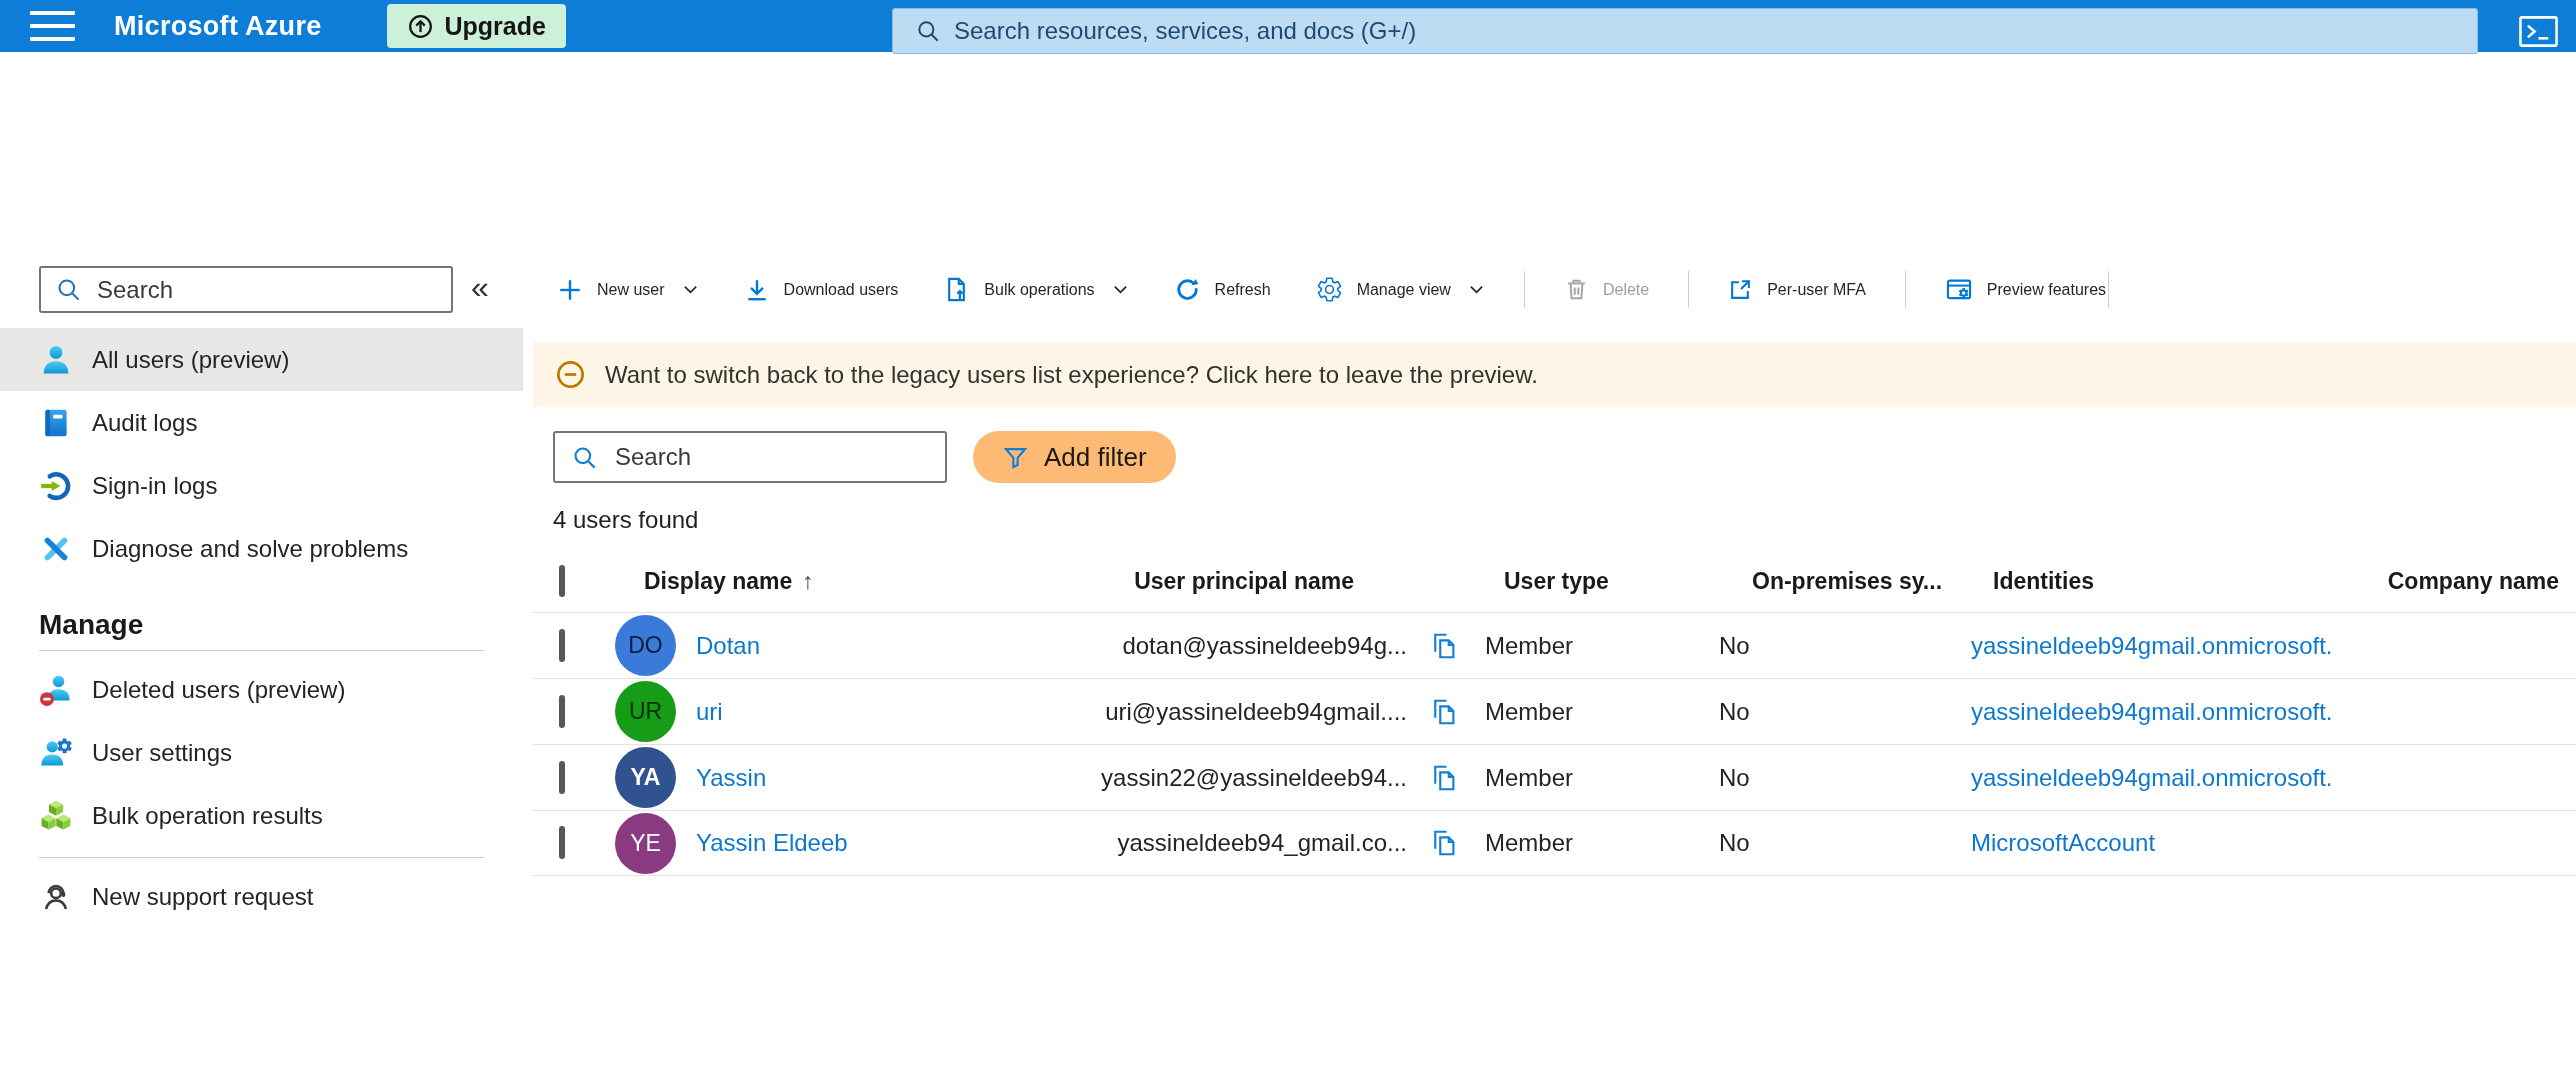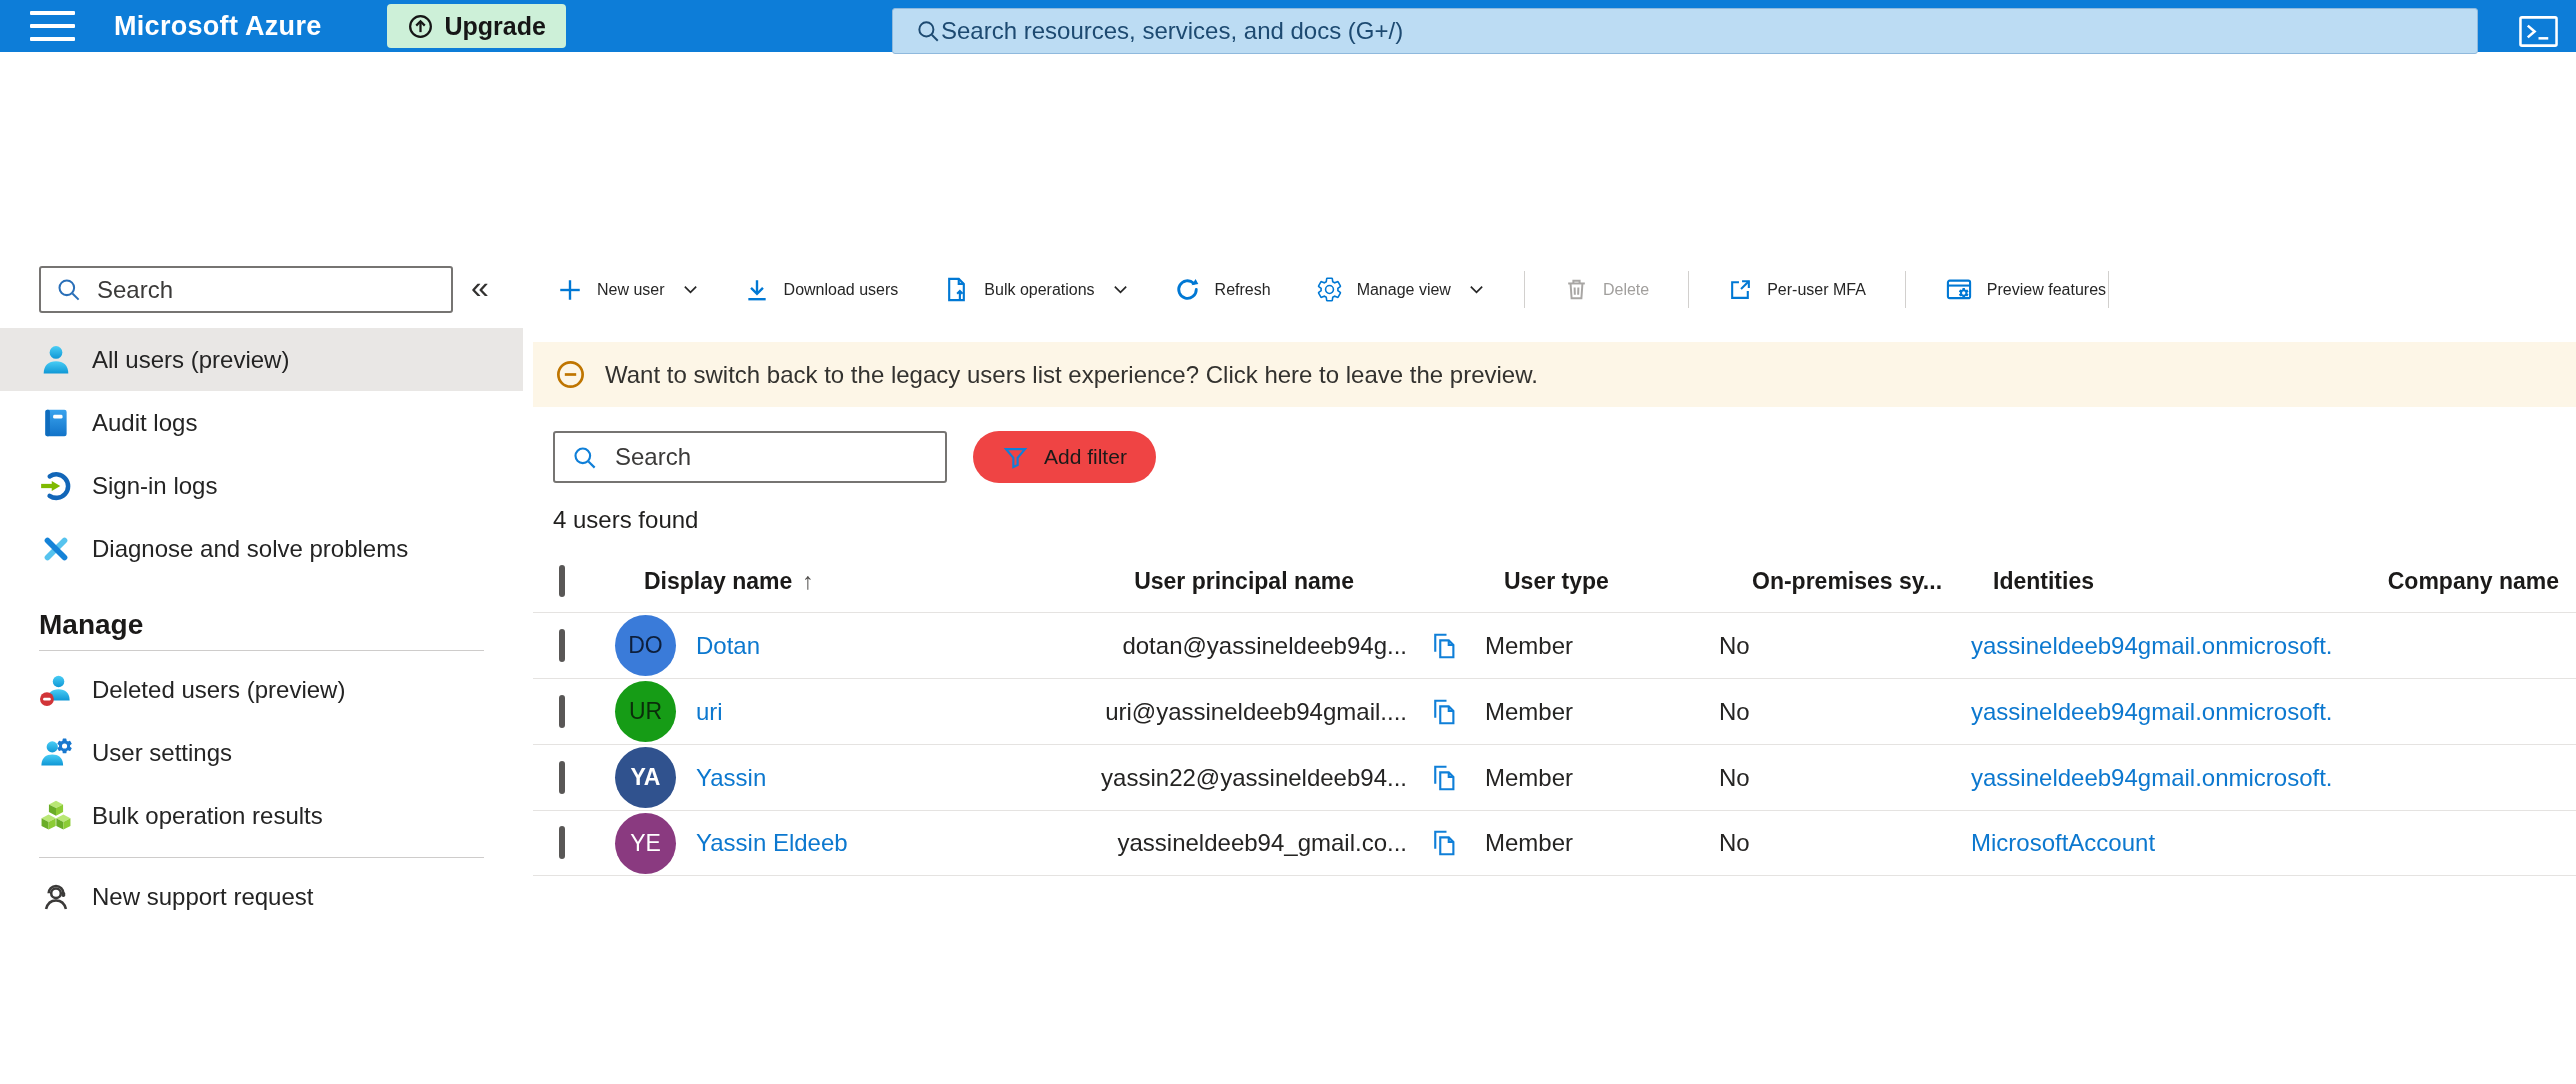--- a/index.html
+++ b/index.html
@@ -9,21 +9,21 @@
   button{font-family:inherit;cursor:pointer}
   a{text-decoration:none;cursor:pointer}
   input{font-family:inherit}
 
   
   .topbar{position:absolute;top:0;left:0;width:100%;height:52px;background:#0d7dd8;display:flex;align-items:center;z-index:5}
   .hamburger{margin-left:30px;width:45px;height:30px;display:flex;flex-direction:column;justify-content:space-between;background:none;border:none}
   .hamburger span{display:block;height:4px;background:#fff;border-radius:1px}
   .brand{margin-left:39px;font-size:27px;font-weight:700;color:#fff;letter-spacing:0.3px;white-space:nowrap}
   .upgrade{margin-left:65px;height:44px;padding:0 20px;background:#cdf0d8;border:none;border-radius:4px;display:flex;align-items:center;gap:11px;font-size:25px;font-weight:700;color:#161616;white-space:nowrap}
-  .gsearch{position:absolute;left:892px;top:8px;width:1586px;height:46px;background:#bcdcf3;border:1px solid #8fb9dd;border-radius:3px;display:flex;align-items:center;padding-left:22px;color:#1d4a71}
+  .gsearch{position:absolute;left:892px;top:8px;width:1586px;height:46px;background:#bcdcf3;border:1px solid #8fb9dd;border-radius:3px;display:flex;align-items:center;padding-left:22px;gap:13px;color:#1d4a71}
   .gsearch input{background:transparent;border:none;outline:none;font-size:24px;color:#1d4a71;width:1430px}
   .gsearch input::placeholder{color:#1d4a71;opacity:1}
   .cloudshell{position:absolute;left:2519px;top:15px;width:39px;height:33px;background:none;border:none}
 
   
   .breadcrumb{position:absolute;top:91px;left:37px;display:flex;align-items:center;gap:16px;font-size:24px}
   .breadcrumb a{color:#0067b8}
   .title-icon{position:absolute;top:144px;left:36px;width:59px;height:63px}
   .page-title{position:absolute;top:142px;left:110px;font-size:42px;font-weight:700;color:#161616;letter-spacing:0.2px}
   .ellipsis-btn{position:absolute;top:148px;left:279px;background:none;border:none;font-size:26px;color:#3c3b39;letter-spacing:3px}
@@ -50,21 +50,21 @@
   .tb-sep{width:1px;height:37px;background:#d2d0ce;margin:0 39px 0 -6px}
   .tb-sep.last{margin:0 0 0 -14px}
 
   .banner{position:absolute;top:280px;left:0;right:0;height:65px;background:#fdf6e7;display:flex;align-items:center;gap:19px;padding-left:22px}
   .banner-text{font-size:24px;color:#33322f}
 
   .filter-row{position:absolute;top:369px;left:20px;display:flex;align-items:center;gap:26px}
   .table-search{width:394px;height:52px;border:2px solid #767472;border-radius:3px;display:flex;align-items:center;gap:17px;padding-left:16px;background:#fff}
   .table-search input{border:none;outline:none;font-size:24px;color:#3b3a39;width:296px;background:transparent}
   .table-search input::placeholder{color:#3b3a39;opacity:1}
-  .add-filter{height:52px;padding:0 29px;border-radius:27px;background:#ef4444;border:none;display:flex;align-items:center;gap:15px;font-size:21px;color:#1b1a19}
+  .add-filter{height:52px;padding:0 29px;border-radius:27px;background:#fdba74;border:none;display:flex;align-items:center;gap:15px;font-size:26px;color:#1b1a19}
 
   .count{position:absolute;top:444px;left:20px;font-size:24px;color:#201f1e}
 
   
   .table{position:absolute;top:488px;left:0;right:0}
   .trow{display:grid;grid-template-columns:56px 81px 397px 320px 67px 237px 251px 399px 1fr;align-items:center;padding-left:26px}
   .thead{height:62px;font-size:23px;font-weight:700;color:#1b1a19}
   .rowline{height:66px;border-top:1px solid #e5e3e1;font-size:24px}
   .table .rowline:last-child{border-bottom:1px solid #e5e3e1}
   .checkbox{width:38px;height:43px;border:3px solid #595756;border-radius:9px;background:#fff}

